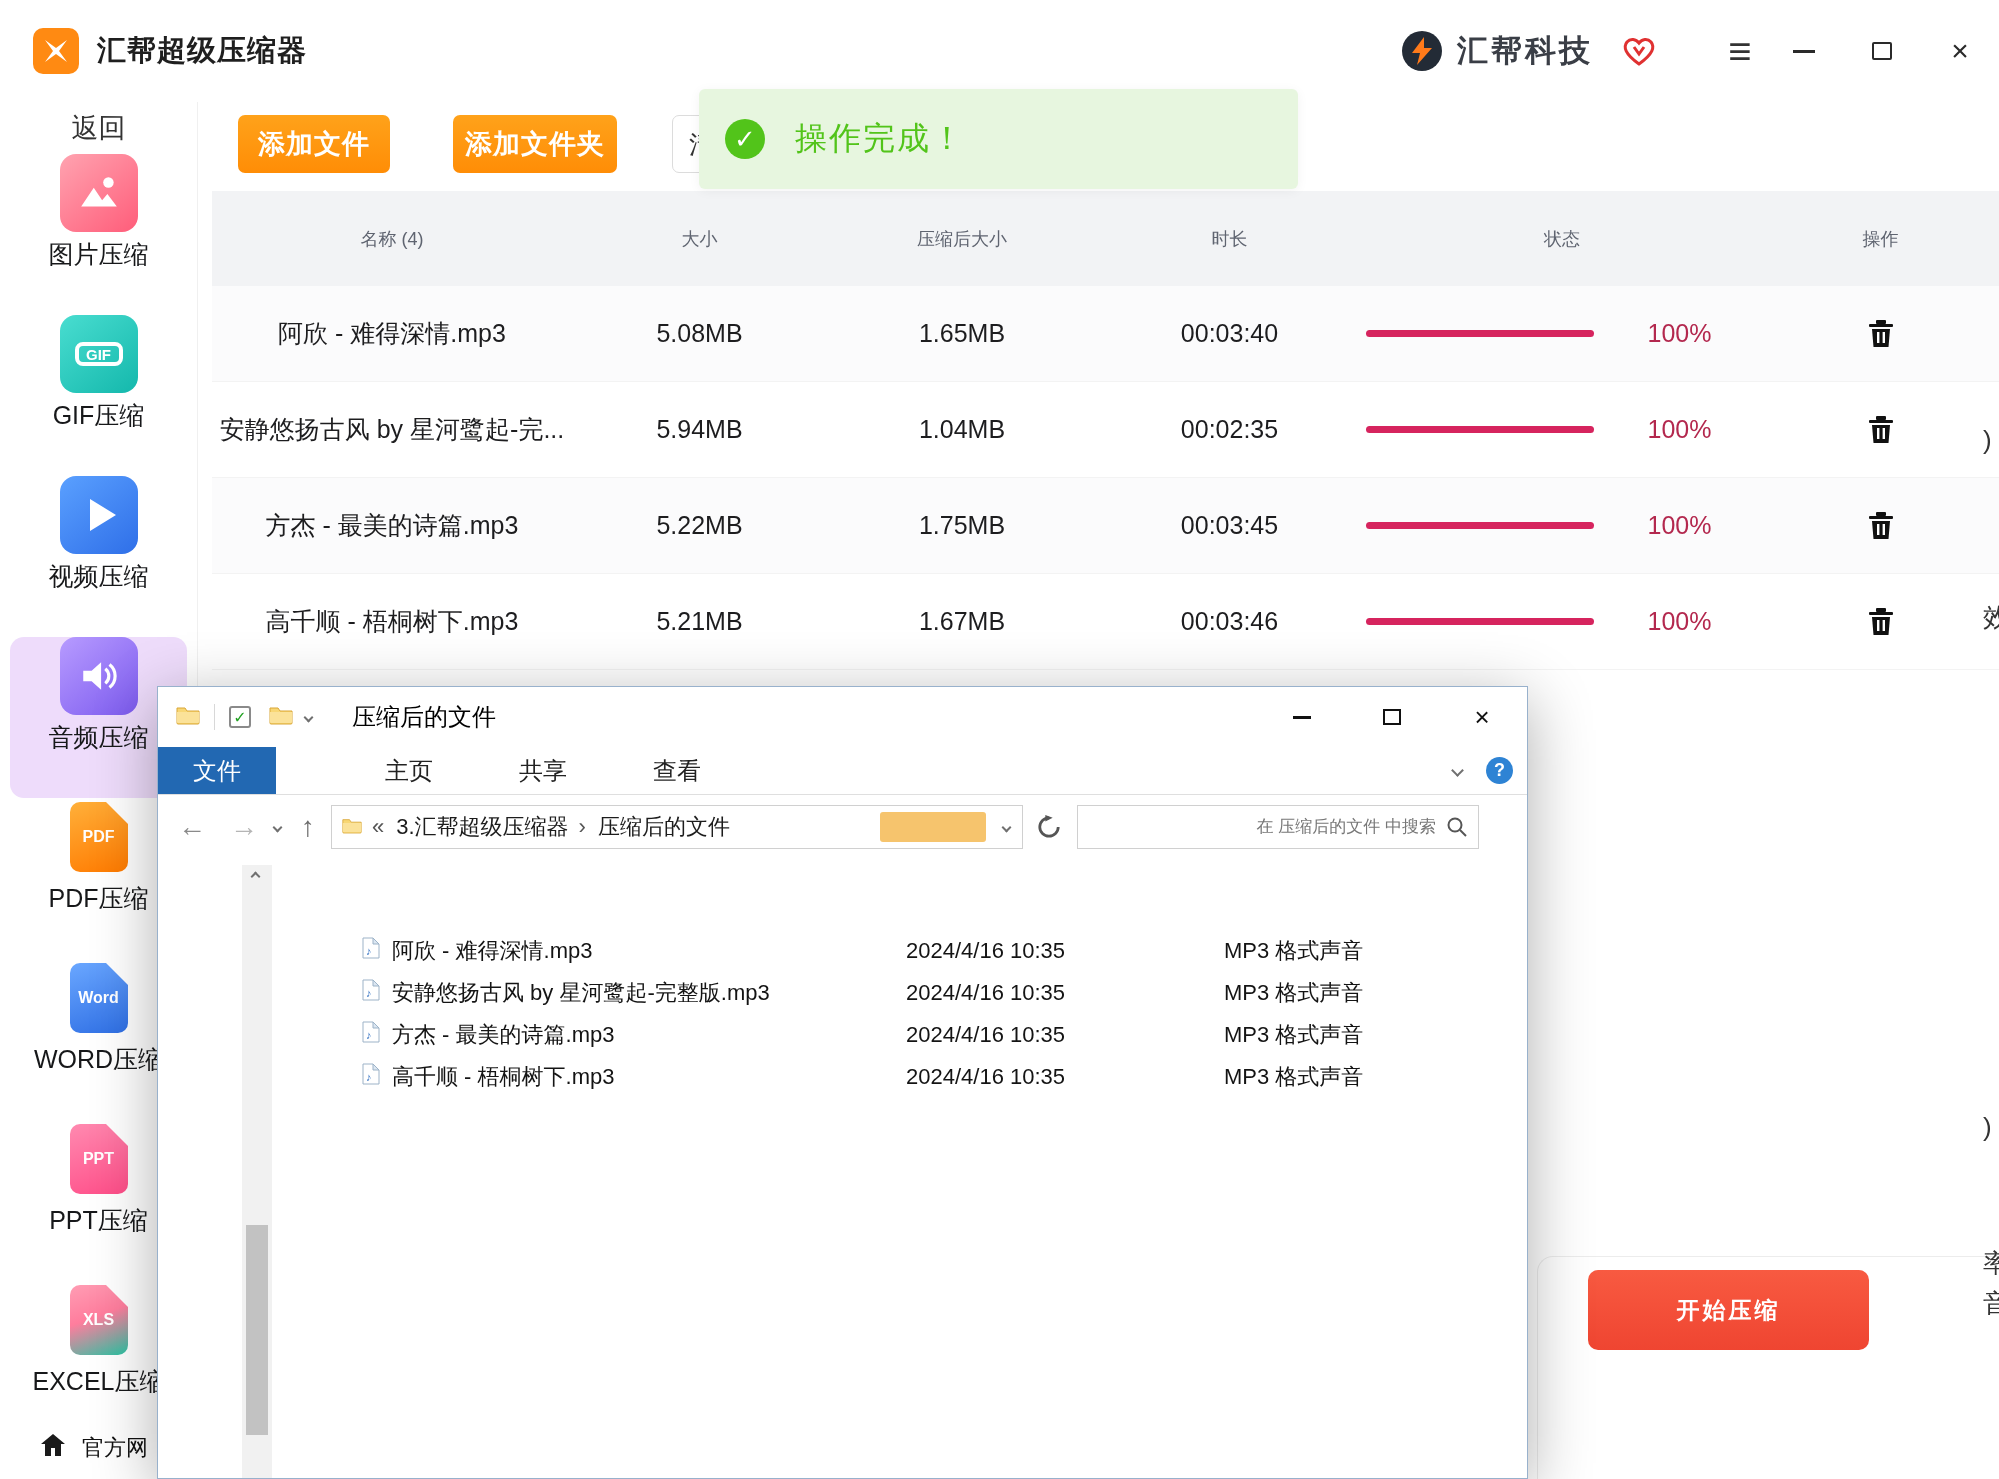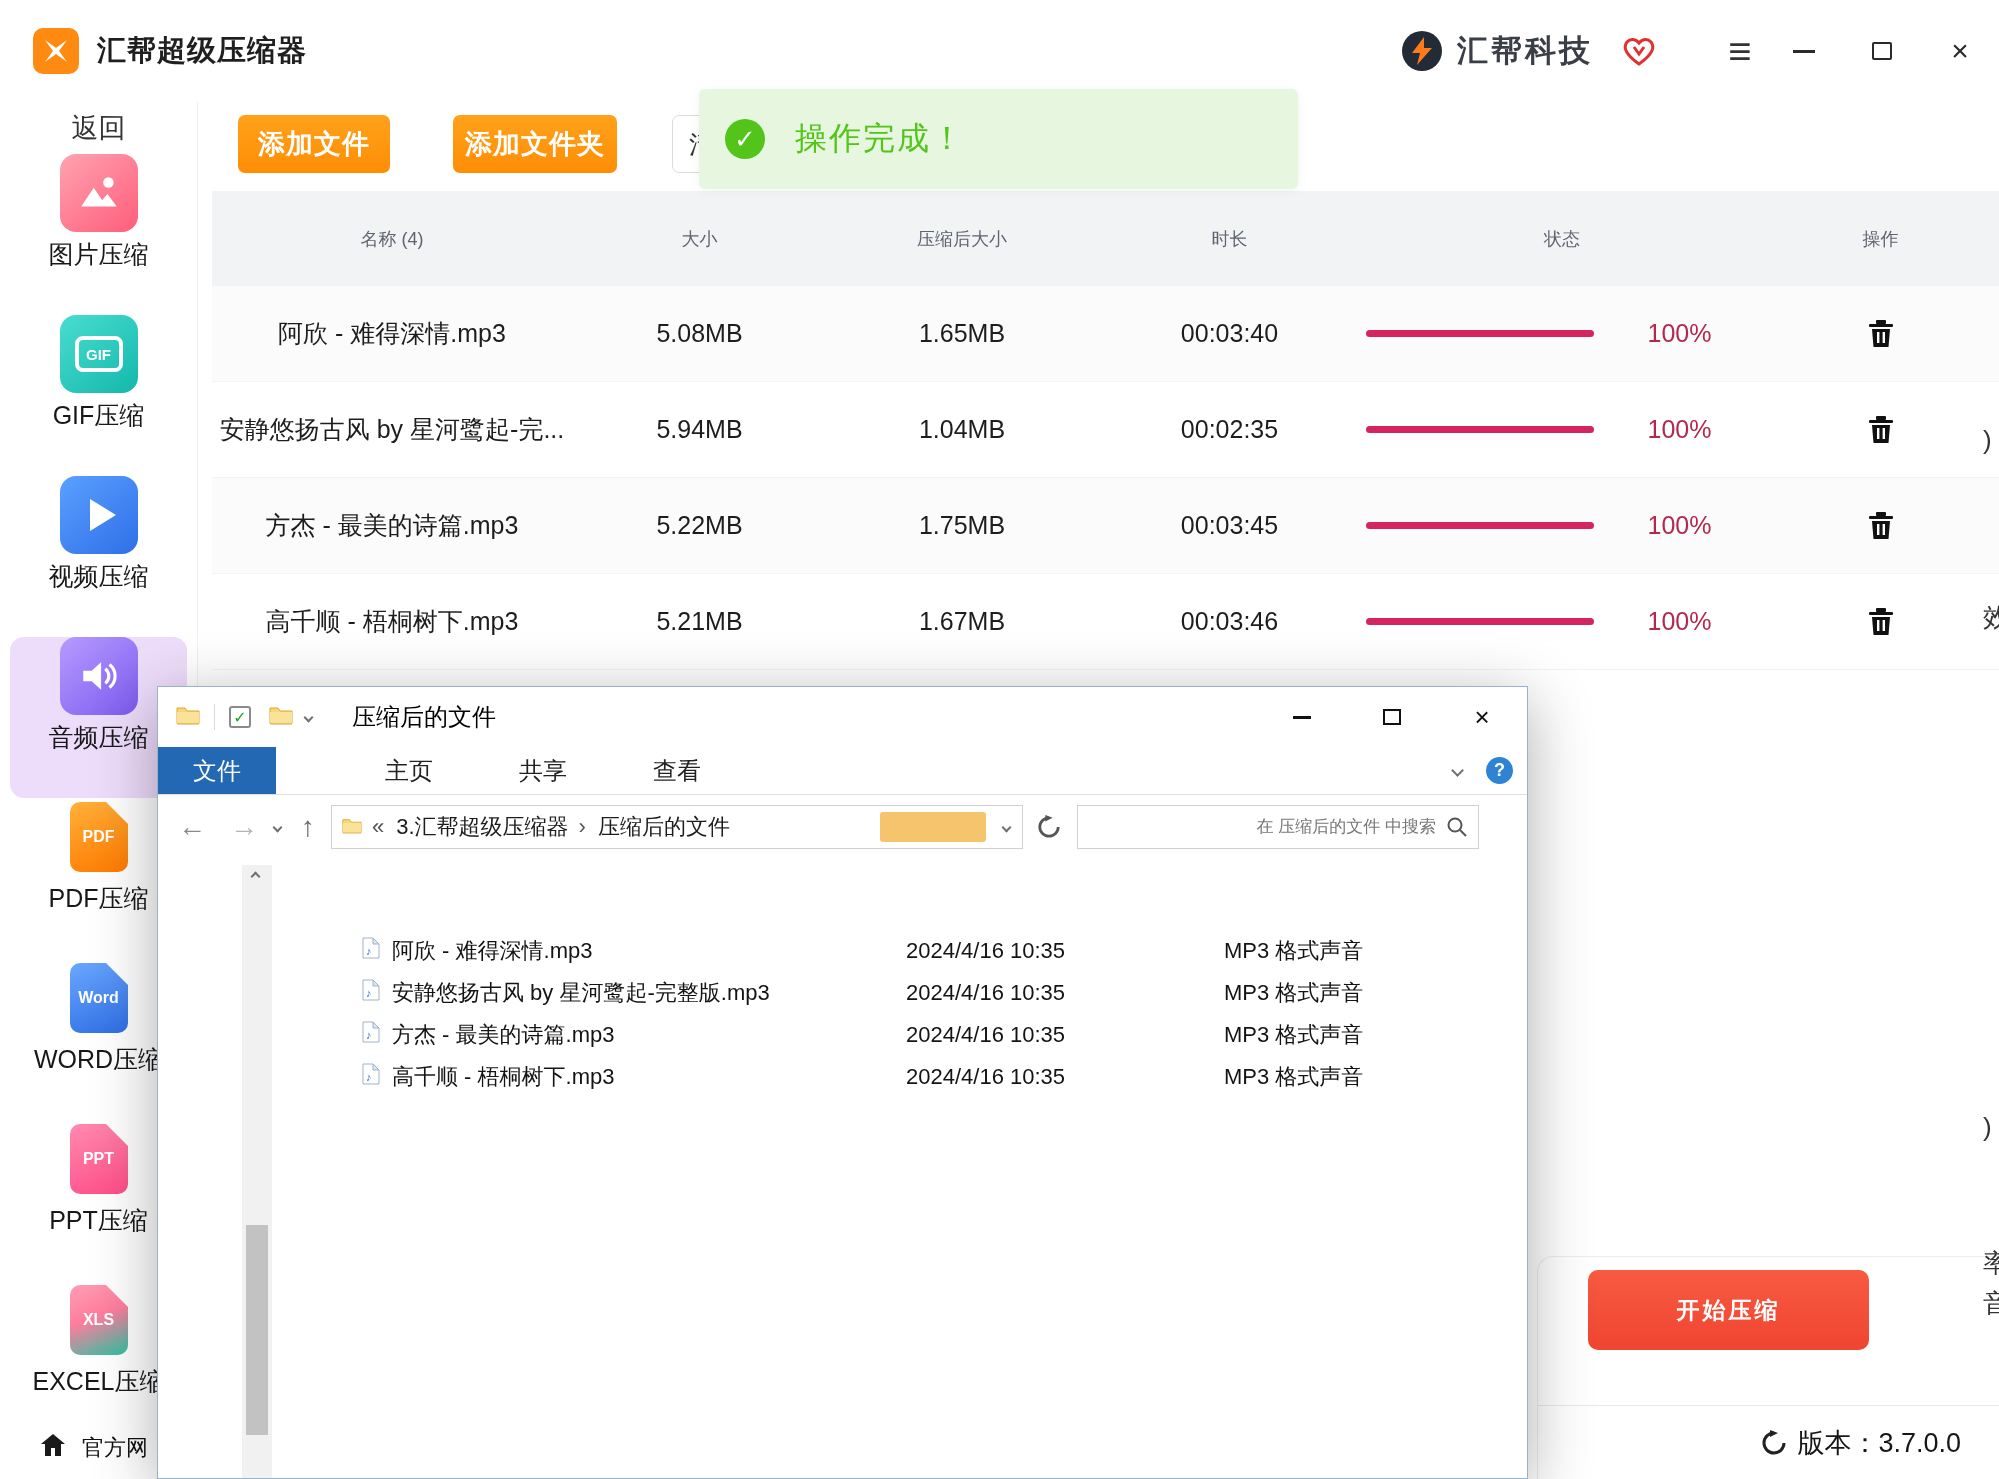--- a/index.html
+++ b/index.html
@@ -30,21 +30,21 @@
   .side-item { height:161px; margin:0 10px; border-radius:14px; display:flex; flex-direction:column;
     align-items:center; cursor:pointer; }
   .side-item.active { background:#eedcfb; }
   .side-label { margin-top:6px; font-size:25px; color:#17181a; white-space:nowrap; }
   .tile { width:78px; height:78px; border-radius:16px; display:flex; align-items:center; justify-content:center; }
   .tile.image { background:linear-gradient(140deg,#ffa3b0,#ff5d7a); }
   .tile.gif   { background:linear-gradient(140deg,#49ddd0,#14b8ac); }
   .tile.video { background:linear-gradient(140deg,#5aa0ff,#2f6fe8); }
   .tile.audio { background:linear-gradient(140deg,#b79bff,#7d5bef); }
   .tile.plain { background:none; }
-  .gif-box { width:48px; height:36px; border:4px solid #fff; border-radius:8px; color:#fff;
+  .gif-box { width:48px; height:24px; border:4px solid #fff; border-radius:8px; color:#fff;
     font-size:15px; font-weight:bold; display:flex; align-items:center; justify-content:center; }
   .play-tri { width:0; height:0; border-left:26px solid #fff; border-top:16px solid transparent;
     border-bottom:16px solid transparent; margin-left:8px; }
   .doc { width:58px; height:70px; border-radius:10px; position:relative; display:flex;
     align-items:center; justify-content:center; color:#fff; font-weight:bold; font-size:16px; }
   .doc::after { content:""; position:absolute; top:0; right:0; border-style:solid;
     border-width:11px; border-color:#fff #fff transparent transparent; border-bottom-left-radius:6px; }
   .doc.pdf   { background:linear-gradient(160deg,#ffb03a,#ff7a00); }
   .doc.word  { background:linear-gradient(160deg,#6aa7ff,#2f6fe4); }
   .doc.ppt   { background:linear-gradient(160deg,#ff8ab0,#ff4d88); }
@@ -368,29 +368,20 @@
           <path d="M4 10h18l-1.5 18h-15z" fill="#111"></path>
           <rect x="9" y="13" width="2.4" height="11" fill="#fff"></rect>
           <rect x="14.6" y="13" width="2.4" height="11" fill="#fff"></rect>
         </svg>
     </div>
   </div>
 </div>
 
 <div class="bottom-panel">
   <button class="start-btn">开始压缩</button>
-  <div class="version-row">
-    <span style="display:flex;">
-      <svg width="26" height="26" viewBox="0 0 26 26">
-          <path d="M13 3 a10 10 0 1 0 10 10" fill="none" stroke="#222" stroke-width="3"></path>
-          <path d="M9 0 l8 3 -8 4z" fill="#222"></path>
-        </svg>
-    </span>
-    <span>版本：3.7.0.0</span>
-  </div>
 </div>
 
 <div class="explorer">
 
   <div class="ex-titlebar">
     <span class="ml18">
       <svg width="24" height="20" viewBox="0 0 24 20">
           <path d="M1 3 h8 l2 3 h12 v12 a1 1 0 0 1 -1 1 H2 a1 1 0 0 1 -1 -1 z" fill="#f8d775" stroke="#d9a636"></path>
           <path d="M1 7h22v10a1 1 0 0 1-1 1H2a1 1 0 0 1-1-1z" fill="#fbe299"></path>
         </svg>

